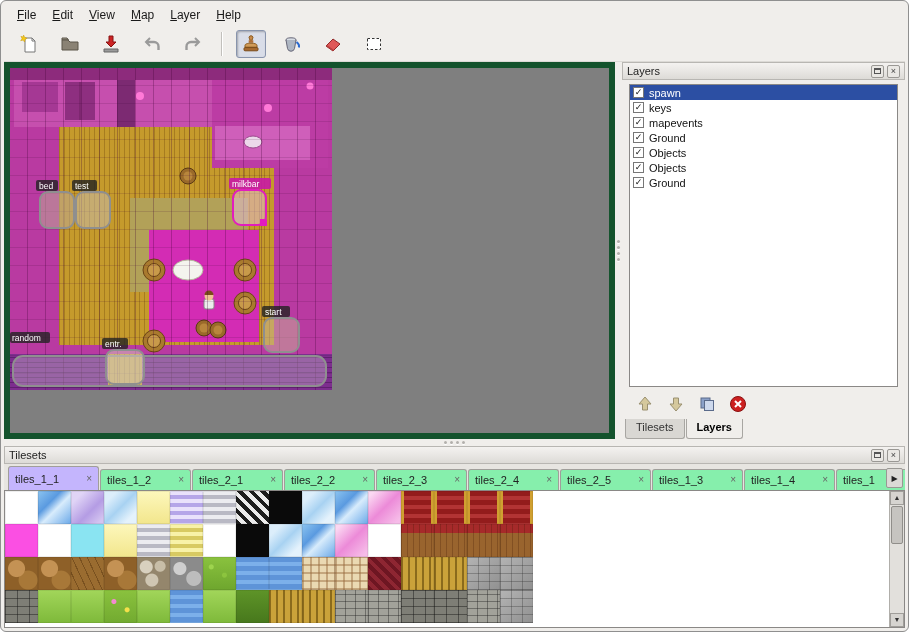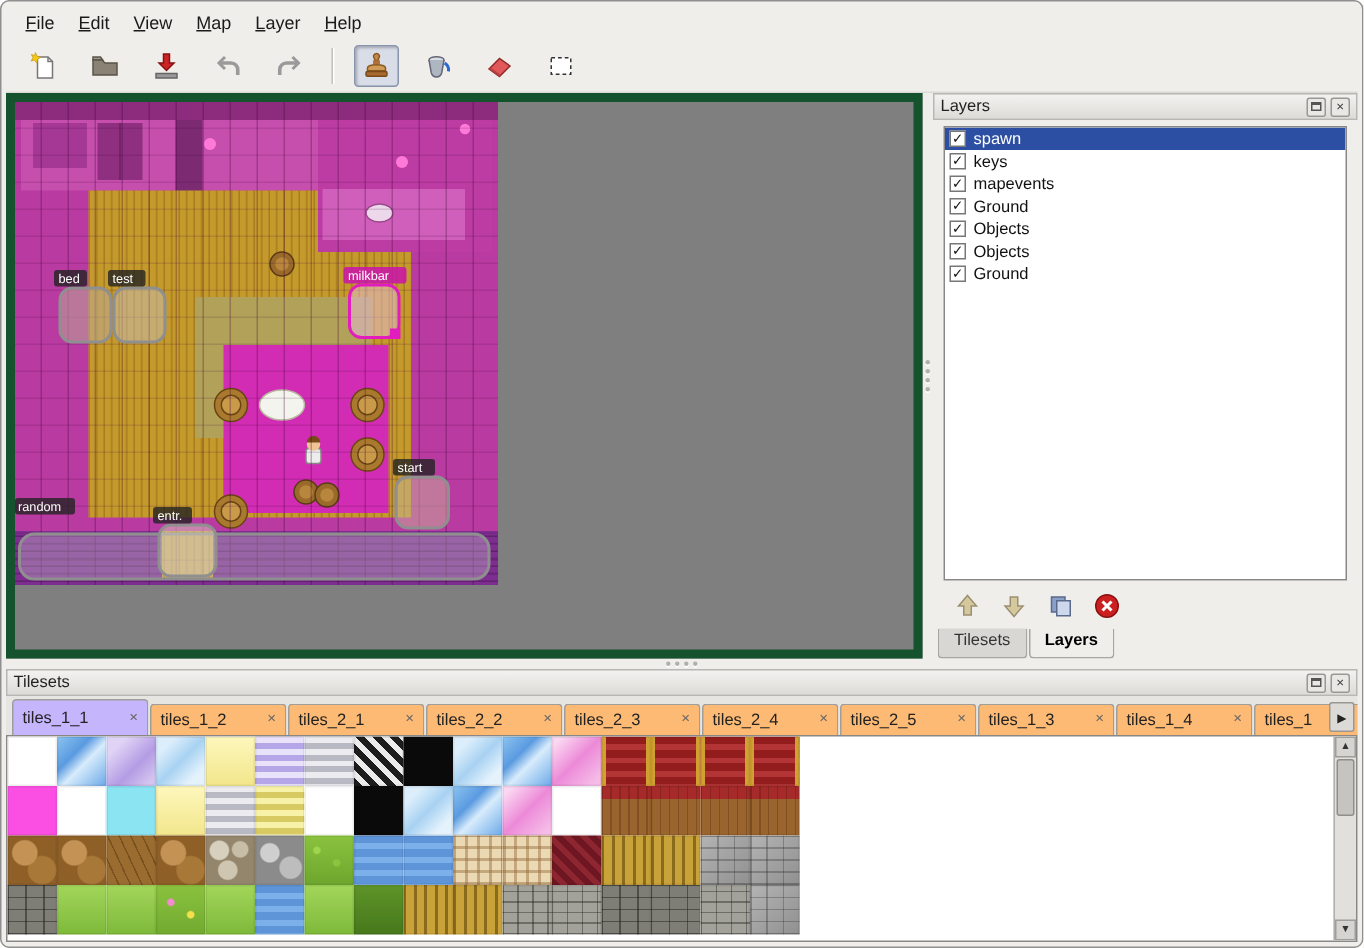--- a/index.html
+++ b/index.html
@@ -37,21 +37,21 @@
   .layer-row.selected{background:#2c4fa3;color:#fff}
   .cb{width:11px;height:11px;background:#fff;border:1px solid #777;font-size:9px;line-height:9px;text-align:center;color:#111;flex:none}
   .layer-toolbar{height:30px;display:flex;align-items:center;gap:9px;padding:0 12px;flex:none}
   .ltb{width:22px;height:22px;border:none;background:none;display:flex;align-items:center;justify-content:center;padding:0}
   .dock-tabs{height:20px;display:flex;padding-left:3px;gap:1px;flex:none}
   .dtab{padding:2px 10px;font-size:11px;border:1px solid #a8a6a2;border-top:none;background:#d9d7d3;border-radius:0 0 3px 3px;color:#333}
   .dtab.active{background:#f0eeeb;font-weight:bold;color:#000}
   
   .tilesets-dock{height:182px;display:flex;flex-direction:column;flex:none}
   .ts-tabs{height:26px;display:flex;align-items:flex-end;padding:0 22px 0 4px;position:relative;overflow:hidden;background:#e7e5e1;flex:none}
-  .ts-tab{flex:0 0 auto;width:91px;height:21px;display:flex;align-items:center;padding:0 6px;font-size:11px;background:#fdba74;border:1px solid #a09e9a;border-bottom:none;border-radius:3px 3px 0 0;margin-right:1px;color:#222;white-space:nowrap;overflow:hidden}
+  .ts-tab{flex:0 0 auto;width:91px;height:21px;display:flex;align-items:center;padding:0 6px;font-size:11px;background:#86efac;border:1px solid #a09e9a;border-bottom:none;border-radius:3px 3px 0 0;margin-right:1px;color:#222;white-space:nowrap;overflow:hidden}
   .ts-tab.active{background:#c4b5fd;height:24px}
   .ts-tab .x{margin-left:auto;color:#666;font-size:10px;line-height:10px}
   .tab-scroll{position:absolute;right:2px;bottom:2px;width:17px;height:20px;border:1px solid #9a9894;background:#dcdad6;font-size:8px;color:#222;border-radius:2px}
   .tiles-wrap{flex:1;background:#fff;border:1px solid #8a8886;min-height:0;position:relative;overflow:hidden}
   .tiles-grid{display:grid;grid-template-columns:repeat(16,33px);grid-auto-rows:33px;align-content:start}
   .tile{width:33px;height:33px;box-shadow:inset 0 0 0 1px rgba(0,0,0,.07)}
   .scrollbar{position:absolute;right:0;top:0;bottom:0;width:15px;background:#e2e0dc;border-left:1px solid #b0aeaa;display:flex;flex-direction:column}
   .sb-btn{height:14px;background:#d6d4d0;border:1px solid #a09e9a;font-size:7px;text-align:center;line-height:12px;color:#333;flex:none}
   .sb-thumb{height:38px;margin:1px;background:#c6c4c0;border:1px solid #908e8a;border-radius:2px}
   .sb-track{flex:1}

